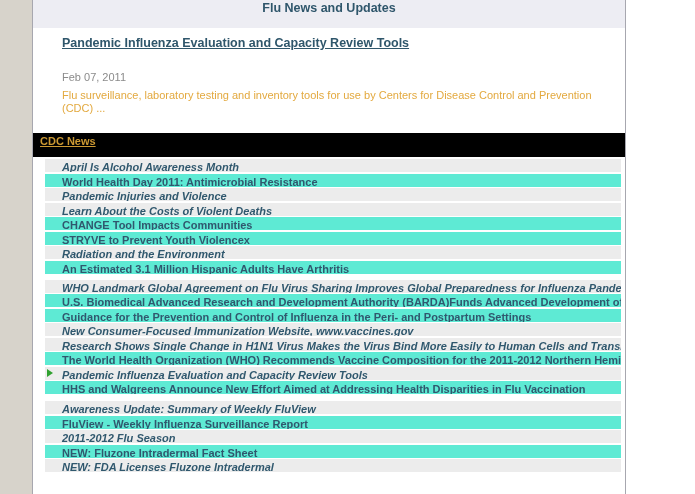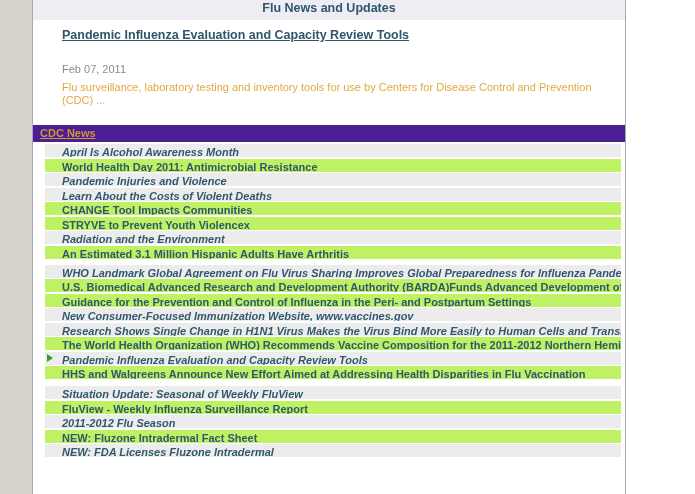--- a/index.html
+++ b/index.html
@@ -12,46 +12,46 @@
     position:absolute;left:0;top:0;width:32px;height:494px;
     background:#d7d3cb;
   }
   .panel{
     position:absolute;left:32px;top:0;width:594px;height:494px;
     background:#ffffff;box-sizing:border-box;
     border-left:1px solid #a7a7af;border-right:1px solid #a7a7af;
     overflow:hidden;
   }
   .top-band{
-    height:20px;line-height:16px;background:#ededf3;
+    height:28px;line-height:16px;background:#ededf3;
     text-align:center;font-size:12.5px;font-weight:bold;color:#2f566b;
   }
   .featured{margin-top:5px;padding-left:29px;}
   .featured-title{
     display:inline-block;font-size:12.5px;font-weight:bold;color:#2f566b;
     text-decoration:underline;line-height:15px;cursor:pointer;
   }
   .featured-date{margin-top:20px;font-size:11px;color:#8b8b8b;line-height:13px;}
   .featured-desc{margin-top:5px;font-size:11px;color:#e3a93f;line-height:13px;}
   .section{margin-top:6px;}
   .section.first{margin-top:18px;}
   .section.third{margin-top:7px;}
   .section-heading{
-    height:17px;line-height:14px;background:#4c1d95;padding-left:7px;
+    height:24px;line-height:14px;background:#000000;padding-left:7px;
   }
   .section-heading a{
     font-size:11px;font-weight:bold;color:#cc9933;
     text-decoration:underline;cursor:pointer;
   }
   .rows{margin-top:2px;}
   .rows.pad{margin-top:5px;}
   .row{
     position:relative;height:13px;line-height:13px;
     margin:0 4px 1.5px 12px;padding-left:17px;
-    white-space:nowrap;overflow:hidden;background:#bef264;
+    white-space:nowrap;overflow:hidden;background:#5eead4;
   }
   .row.alt{background:#ececec;font-style:italic;}
   .row a{
     font-size:11px;font-weight:bold;color:#30586e;
     text-decoration:underline;cursor:pointer;
   }
   .marker{
     position:absolute;left:2px;top:2.5px;width:0;height:0;
     border-left:6px solid #2fa12f;
     border-top:4px solid transparent;
@@ -100,21 +100,21 @@
       <div class="row alt selected">
         <span class="marker"></span>
         <a>Pandemic Influenza Evaluation and Capacity Review Tools</a>
       </div>
       <div class="row"><a>HHS and Walgreens Announce New Effort Aimed at Addressing Health Disparities in Flu Vaccination</a></div>
     </div>
   </div>
 
   <div class="section third">
     <div class="rows pad">
-      <div class="row alt"><a>Situation Update: Seasonal of Weekly FluView</a></div>
+      <div class="row alt"><a>Awareness Update: Summary of Weekly FluView</a></div>
       <div class="row"><a>FluView - Weekly Influenza Surveillance Report</a></div>
       <div class="row alt"><a>2011-2012 Flu Season</a></div>
       <div class="row"><a>NEW: Fluzone Intradermal Fact Sheet</a></div>
       <div class="row alt"><a>NEW: FDA Licenses Fluzone Intradermal</a></div>
 
     </div>
   </div>
 
 </div>
 

